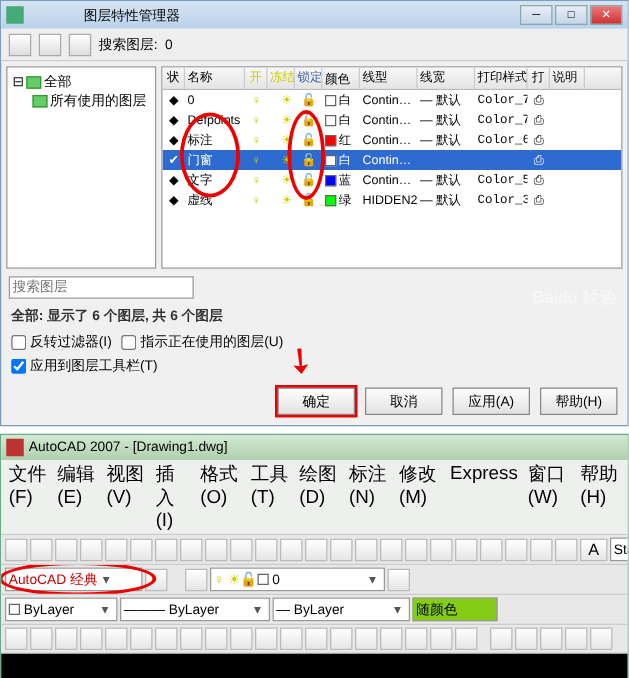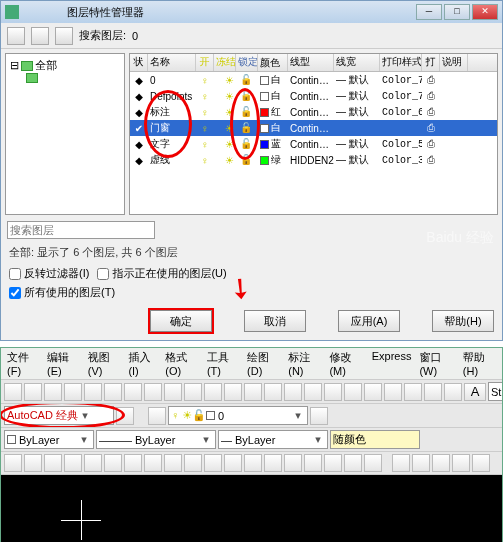--- a/index.html
+++ b/index.html
@@ -26,51 +26,51 @@
   .grid-head { display: flex; background: linear-gradient(#f8f8f8,#e4e4e4); border-bottom: 1px solid #bbb; height: 18px; }
   .grid-head div { border-right: 1px solid #ccc; padding: 1px 2px; font-size: 10px; white-space: nowrap; overflow: hidden; }
   .grid-row { display: flex; height: 16px; align-items: center; }
   .grid-row.selected { background: #2e6bd0; color: #fff; }
   .grid-row div { padding: 0 2px; font-size: 10px; white-space: nowrap; overflow: hidden; }
   
   .c-status { width: 18px; text-align: center; }
   .c-name { width: 48px; }
   .c-on { width: 18px; text-align: center; color: #cc0; }
   .c-freeze { width: 22px; text-align: right; color: #cc0; }
-  .c-lock { width: 22px; text-align: center; color: #46a; font-family: Liberation Mono, monospace; }
+  .c-lock { width: 22px; text-align: center; color: #46a; }
   .c-color { width: 30px; display: flex; align-items: center; gap: 2px; }
   .c-ltype { width: 46px; }
   .c-lweight { width: 46px; }
   .c-pstyle { width: 42px; font-family: Liberation Mono, monospace; }
   .c-plot { width: 18px; text-align: center; }
   .c-desc { width: 28px; }
   .swatch { width: 9px; height: 9px; border: 1px solid #666; display: inline-block; }
   
   .red-oval { border: 3px solid #e00; border-radius: 50%; position: absolute; pointer-events: none; }
   
   .search-row { display: flex; padding: 2px 6px; align-items: flex-start; }
   .search-input { flex: 0 0 110px; height: 18px; border: 1px solid #999; padding: 0 2px; }
   
-  .status-row { padding: 4px 8px; font-size: 11px; color: #333; }
+  .status-row { padding: 4px 8px; font-size: 11px; color: #333; font-weight: bold; }
   .filter-row { padding: 2px 8px; display: flex; align-items: flex-end; gap: 8px; }
   .filter-row label { display: flex; align-items: center; gap: 3px; }
   .chk { width: 12px; height: 12px; }
   
   .btn-row { display: flex; justify-content: flex-end; padding: 8px; gap: 8px; }
-  .dlg-btn { width: 62px; height: 22px; border: 1px solid #888; background: linear-gradient(#fdfdfd,#e2e2e2); margin-left: 24px; }
+  .dlg-btn { width: 62px; height: 22px; border: 1px solid #888; background: linear-gradient(#fdfdfd,#e2e2e2); }
   .dlg-btn.hl { box-shadow: 0 0 0 2px #e00; }
   .arrow-red { position: absolute; font-size: 28px; color: #e00; transform: rotate(40deg); pointer-events:none; }
   
   .watermark { position: absolute; right: 8px; color: rgba(255,255,255,.55); font-size: 14px; pointer-events:none; }
   
   
   .acad { margin-top: 6px; border: 1px solid #6a8; }
   .acad-title { background: linear-gradient(#d2e9d2,#b0d0af); height: 20px; display: flex; align-items: center; padding: 0 4px; }
   .acad-menu { background: #eef0ee; display: flex; gap: 8px; padding: 2px 6px; border-bottom: 1px solid #ccc; }
-  .acad-menu span { font-size: 11px; }
+  .acad-menu span { font-size: 15px; }
   .acad-tool { background: #e8e8e8; display: flex; align-items: center; padding: 2px 3px; gap: 2px; border-bottom: 1px solid #ccc; flex-wrap: nowrap; overflow:hidden; }
   .ticon { width: 18px; height: 18px; border: 1px solid #bbb; background: linear-gradient(#fff,#e5e5e5); flex-shrink:0; }
   .combo { height: 19px; border: 1px solid #999; background: #fff; display: flex; align-items: center; padding: 0 2px; }
   .combo-arrow { width: 14px; text-align: center; color: #555; }
   .acad-viewport { background: #000; height: 148px; position: relative; }
   .crosshair-h { position: absolute; height: 1px; width: 40px; background: #fff; top: 45px; left: 60px; }
   .crosshair-v { position: absolute; width: 1px; height: 40px; background: #fff; top: 25px; left: 80px; }
   
   .rel { position: relative; }
 </style>
@@ -96,20 +96,21 @@
 
   <div class="body-split">
     <div class="tree-pane">
       <div class="tree-node">
         <span>⊟</span>
           <span class="tree-icon"></span>
         <span>全部</span>
       </div>
       <div class="tree-node tree-child">
         <span class="tree-icon"></span>
+        <span>所有使用的图层</span>
       </div>
     </div>
 
     <div class="grid-pane rel">
       <div class="grid-head">
         <div class="c-status">状</div>
         <div class="c-name">名称</div>
         <div class="c-on">开</div>
         <div class="c-freeze">冻结</div>
         <div class="c-lock">锁定</div>
@@ -218,36 +219,40 @@
         <span>反转过滤器(I)</span>
       </label>
     <label>
         <input type="checkbox" class="chk" style="">
         <span>指示正在使用的图层(U)</span>
       </label>
   </div>
   <div class="filter-row">
     <label>
         <input type="checkbox" class="chk" checked="" style="">
-        <span>所有使用的图层(T)</span>
+        <span>应用到图层工具栏(T)</span>
       </label>
   </div>
 
   <div class="btn-row rel">
     <button class="dlg-btn hl">确定</button>
     <button class="dlg-btn">取消</button>
     <button class="dlg-btn">应用(A)</button>
     <button class="dlg-btn">帮助(H)</button>
     <div class="arrow-red" style="right:250px;top:-30px">➘</div>
   </div>
 
   <div class="watermark" style="top:228px">Baidu 经验</div>
 </div>
 
 <div class="acad rel">
+  <div class="acad-title">
+    <div class="titlebar-icon" style="background:#b33"></div>
+    <span>AutoCAD 2007 - [Drawing1.dwg]</span>
+  </div>
   <div class="acad-menu" id="acad-menu">
       <span>文件(F)</span>
       <span>编辑(E)</span>
       <span>视图(V)</span>
       <span>插入(I)</span>
       <span>格式(O)</span>
       <span>工具(T)</span>
       <span>绘图(D)</span>
       <span>标注(N)</span>
       <span>修改(M)</span>
@@ -314,21 +319,21 @@
     <div class="combo" style="width:120px">
       <span>———</span>
         <span style="margin-left:3px">ByLayer</span>
         <span class="combo-arrow" style="margin-left:auto">▾</span>
     </div>
     <div class="combo" style="width:110px">
       <span>—</span>
         <span style="margin-left:3px">ByLayer</span>
         <span class="combo-arrow" style="margin-left:auto">▾</span>
     </div>
-    <div class="combo" style="width:90px;background:#fef9c3">
+    <div class="combo" style="width:68px;background:#84cc16">
       <span>随颜色</span>
     </div>
   </div>
 
   <div class="acad-tool">
     <div class="ticon"></div>
     <div class="ticon"></div>
     <div class="ticon"></div>
     <div class="ticon"></div>
     <div class="ticon"></div>

